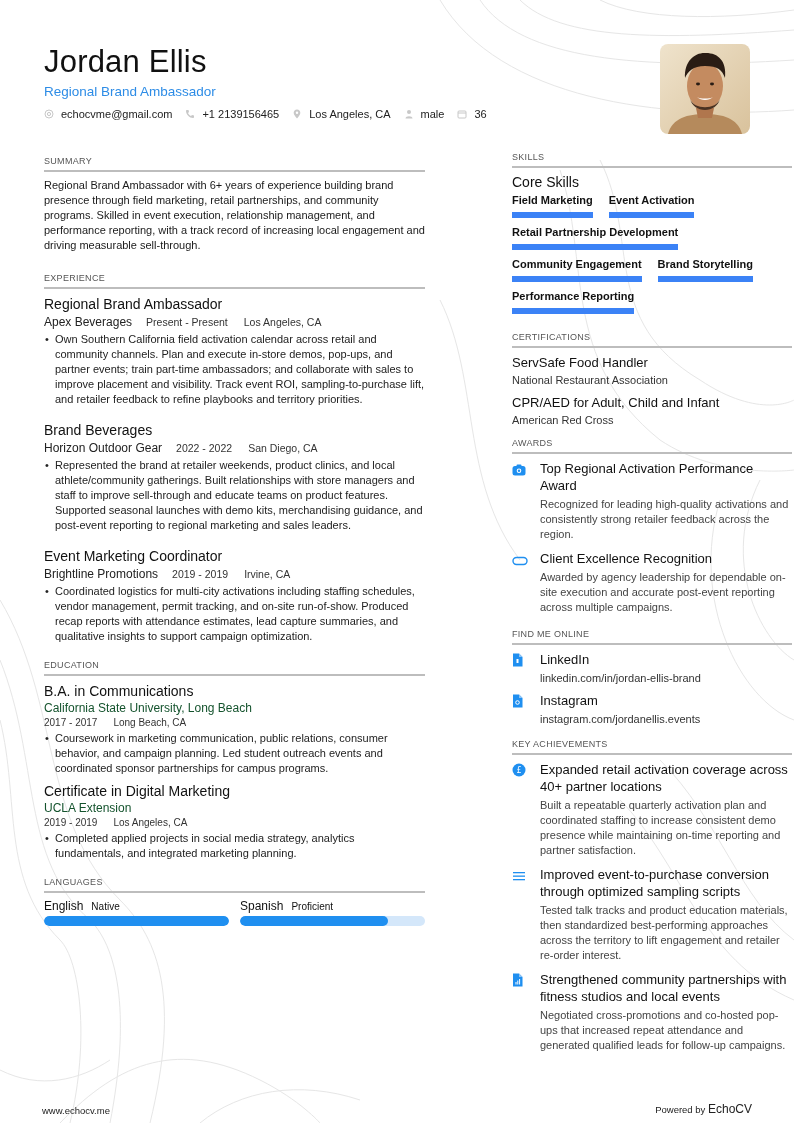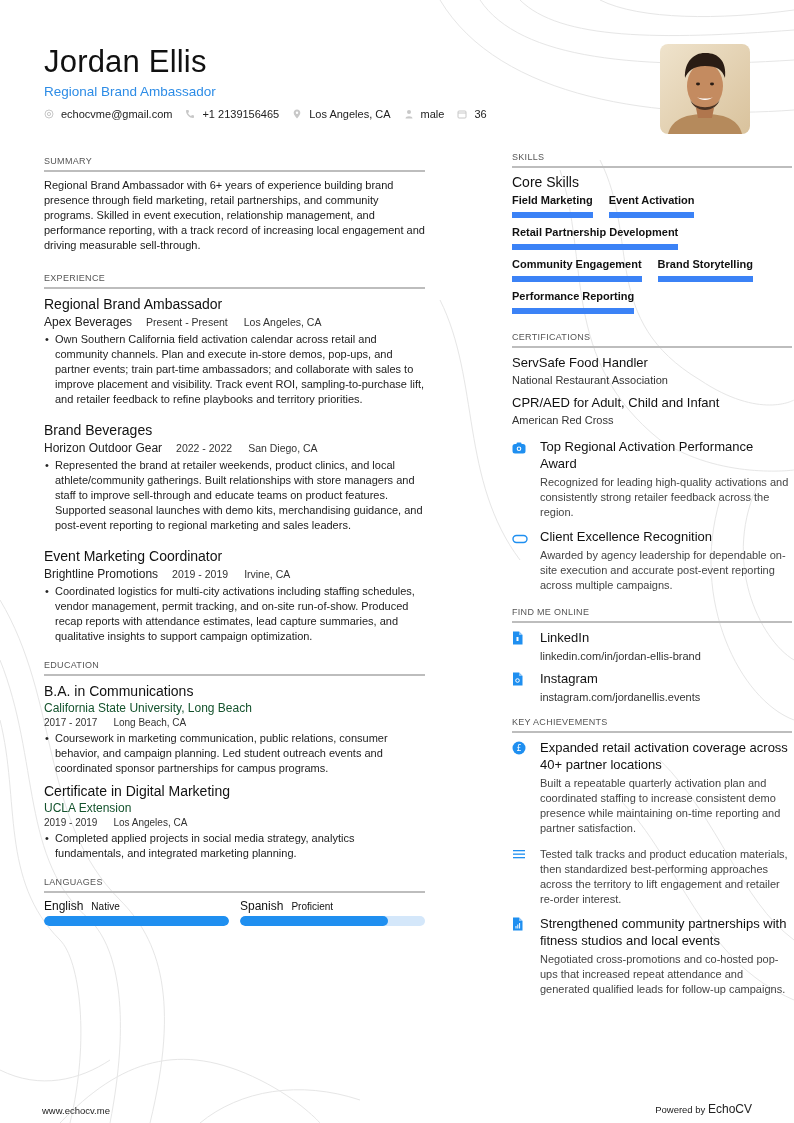--- a/index.html
+++ b/index.html
@@ -277,20 +277,21 @@
         <div class="cert-name">ServSafe Food Handler</div>
         <div class="cert-org">National Restaurant Association</div>
       </div>
       <div class="cert">
         <div class="cert-name">CPR/AED for Adult, Child and Infant</div>
         <div class="cert-org">American Red Cross</div>
       </div>
     </div>
 
     <div class="sec" style="margin-bottom:14px">
+      <div class="sec-title">AWARDS</div>
       <div class="icon-item">
         <div class="ic">
           <svg width="14" height="12" viewBox="0 0 14 12">
               <rect x="0.5" y="2" width="13" height="9.5" rx="2.5" fill="#1f8ff0"></rect>
               <rect x="4.5" y="0.5" width="5" height="2.5" rx="1" fill="#1f8ff0"></rect>
               <circle cx="7" cy="6.8" r="2.3" fill="#fff"></circle>
               <circle cx="7" cy="6.8" r="1.2" fill="#1f8ff0"></circle>
             </svg>
         </div>
         <div class="body">
@@ -357,20 +358,21 @@
       </div>
       <div class="icon-item">
         <div class="ic">
           <svg width="14" height="12" viewBox="0 0 14 12">
               <rect x="1" y="2" width="12" height="1.3" fill="#1f8ff0"></rect>
               <rect x="1" y="5.5" width="12" height="1.3" fill="#1f8ff0"></rect>
               <rect x="1" y="9" width="12" height="1.3" fill="#1f8ff0"></rect>
             </svg>
         </div>
         <div class="body">
+          <div class="item-title">Improved event-to-purchase conversion through optimized sampling scripts</div>
           <div class="item-desc">Tested talk tracks and product education materials, then standardized best-performing approaches across the territory to lift engagement and retailer re-order interest.</div>
         </div>
       </div>
       <div class="icon-item">
         <div class="ic">
           <svg width="11" height="14" viewBox="0 0 11 14">
               <path d="M1 0.5 L7 0.5 L10.5 4 L10.5 13.5 L1 13.5 Z" fill="#1f8ff0"></path>
               <path d="M7 0.5 L7 4 L10.5 4" fill="#8cc4f6"></path>
               <rect x="3.5" y="9" width="1" height="2.5" fill="#fff"></rect>
               <rect x="5.3" y="7.5" width="1" height="4" fill="#fff"></rect>

